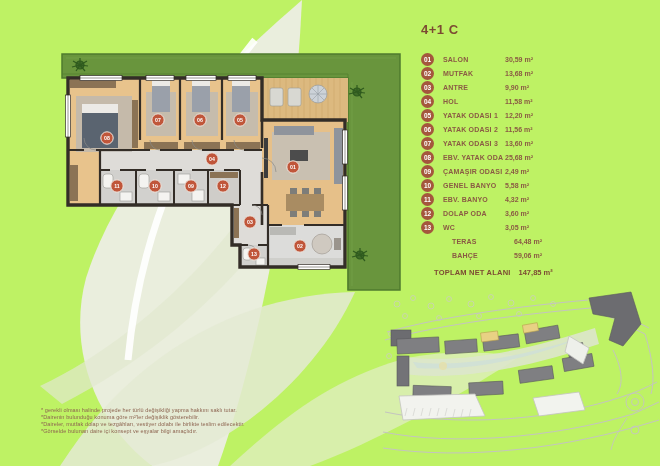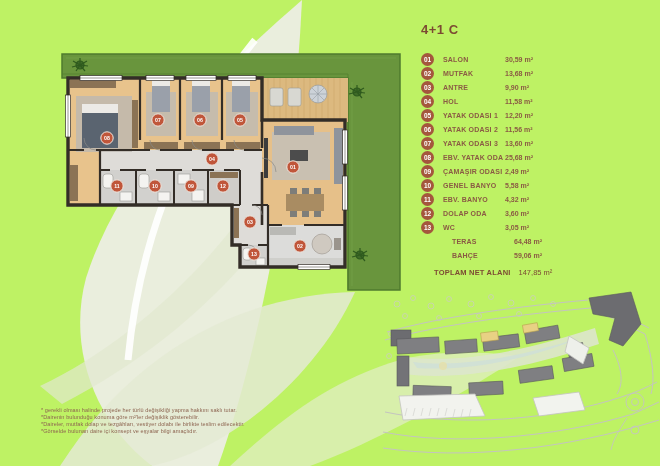--- a/index.html
+++ b/index.html
@@ -16,21 +16,21 @@
   .circ{width:13px;height:13px;border-radius:50%;background:#a4573d;color:#fff;
         font-size:6.5px;font-weight:bold;display:flex;align-items:center;justify-content:center;
         flex:0 0 13px;}
   .lab{margin-left:9px;width:62px;font-size:7px;font-weight:bold;color:#8a5a44;
        letter-spacing:.2px;white-space:nowrap;}
   .lab.noicon{margin-left:31px;}
   .val{font-size:7px;font-weight:bold;color:#8a5a44;white-space:nowrap;}
   .totals{position:absolute;left:434px;top:265px;}
   .trow{display:flex;align-items:center;height:14px;}
   .tlab{font-size:7.5px;font-weight:bold;color:#7c4b33;letter-spacing:.2px;}
-  .tval{font-size:7.5px;font-weight:normal;color:#7c4b33;margin-left:8px;}
+  .tval{font-size:7.5px;font-weight:bold;color:#7c4b33;margin-left:8px;}
 
   
   .footnotes{position:absolute;left:41px;top:407px;color:#8d6450;font-size:5.5px;
              line-height:7px;letter-spacing:.1px;}
   .footnotes .fline:first-child{padding-left:0;}
 </style>
 </head>
 <body>
 
 <div class="page">

